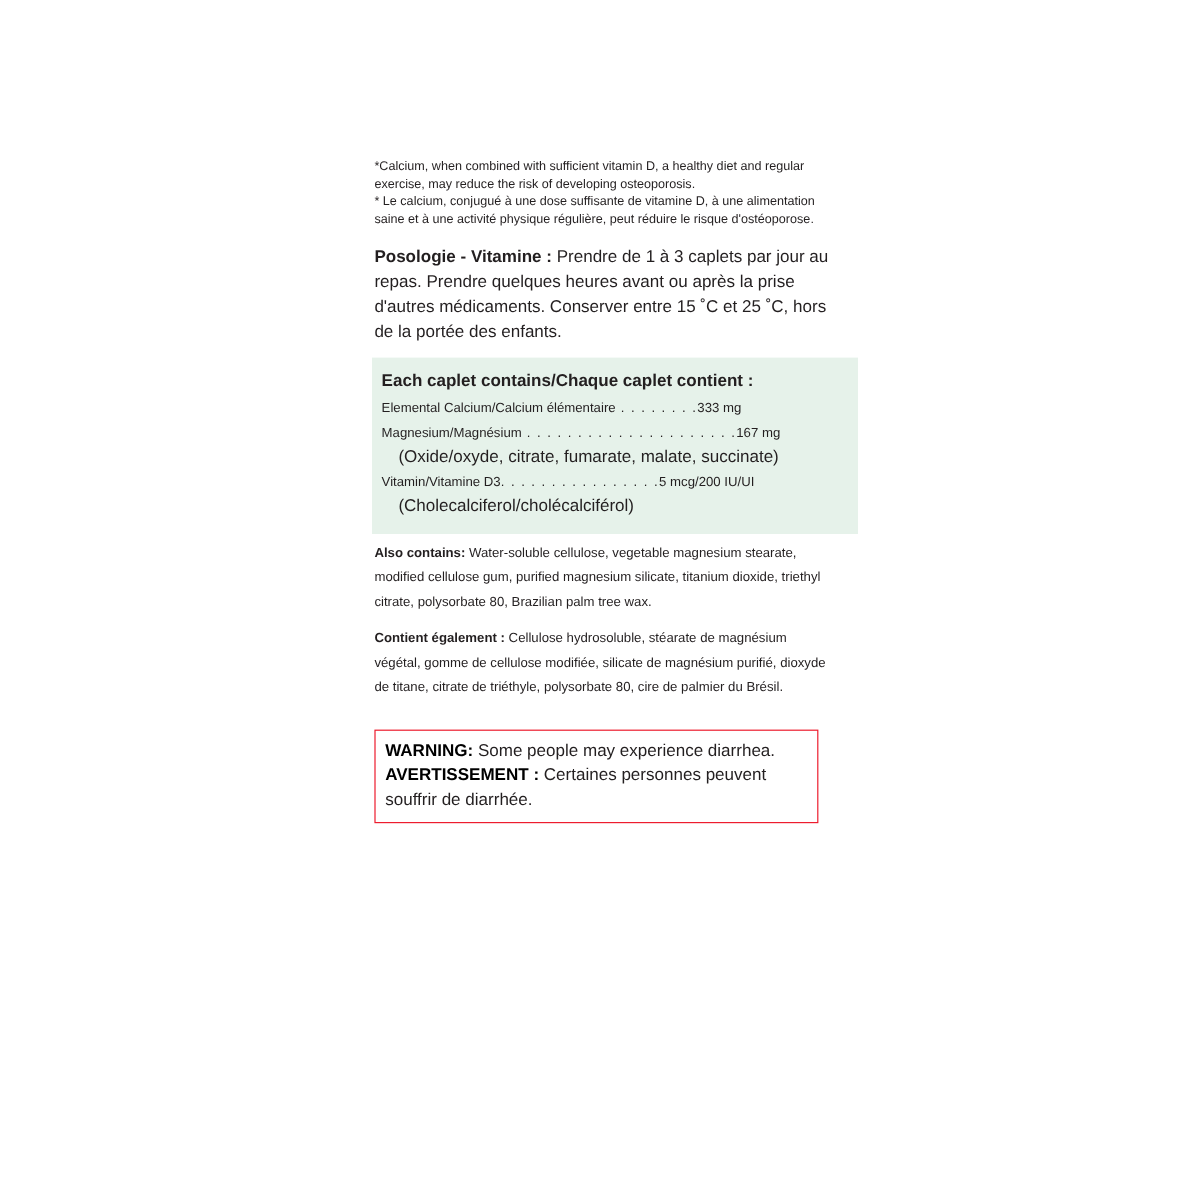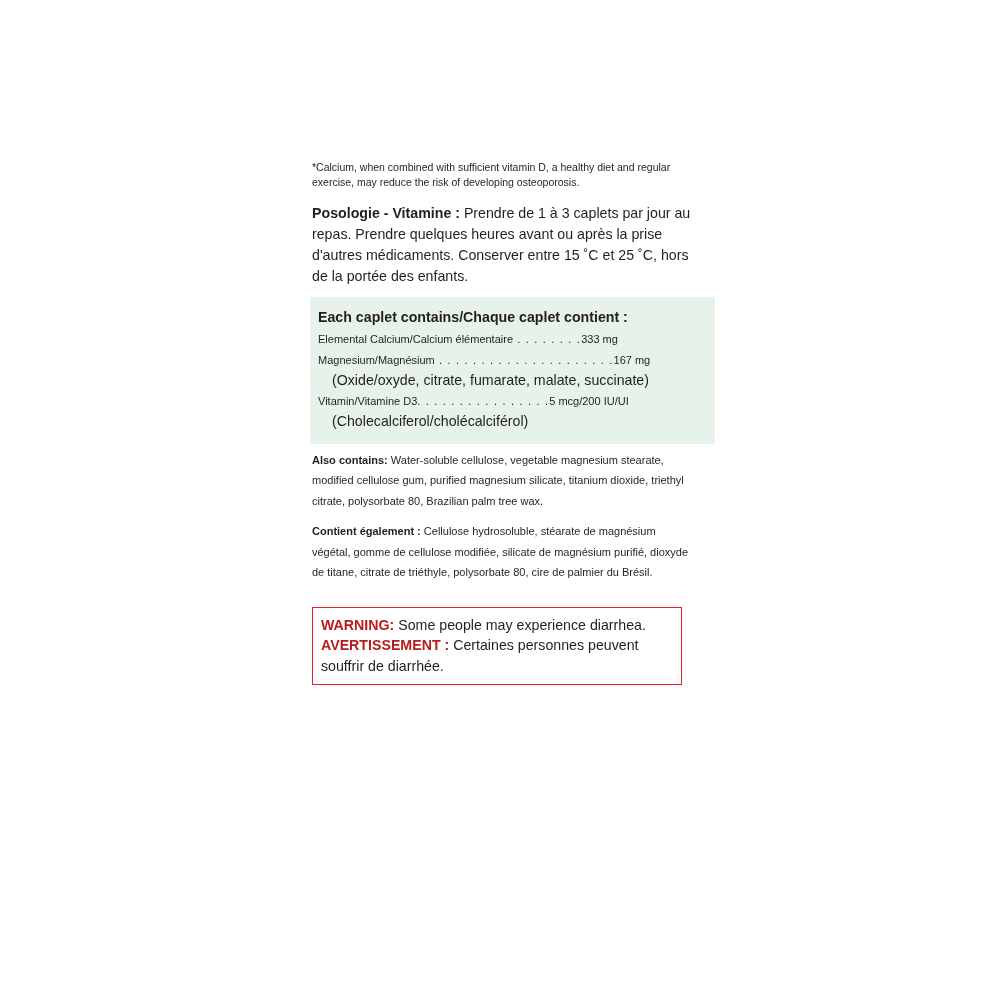--- a/index.html
+++ b/index.html
@@ -10,21 +10,21 @@
     width: 1000px;
     height: 1000px;
     background: #ffffff;
     font-family: "Liberation Sans", sans-serif;
     color: #231f20;
     -webkit-font-smoothing: antialiased;
   }
   .label-panel {
     position: absolute;
     left: 312px;
-    top: 160px;
+    top: 132px;
     width: 380px;
   }
   .fine-print {
     font-size: 10.5px;
     line-height: 14.5px;
     color: #231f20;
     margin: 0 0 14px 0;
   }
   .fine-print p {
     margin: 0;
@@ -76,31 +76,32 @@
     padding: 7px 8px 8px 8px;
     margin-top: 24px;
     width: 370px;
     box-sizing: border-box;
   }
   .warning-box .wline {
     font-size: 14.2px;
     line-height: 20.5px;
   }
   .warn-label {
-    color: #b91c1c;
+    color: #000000;
     font-weight: bold;
   }
 </style>
 </head>
 <body>
 
 <div class="label-panel">
 
   <div class="fine-print">
     <p>*Calcium, when combined with sufficient vitamin D, a healthy diet and regular exercise, may reduce the risk of developing osteoporosis.</p>
+    <p>* Le calcium, conjugué à une dose suffisante de vitamine D, à une alimentation saine et à une activité physique régulière, peut réduire le risque d'ostéoporose.</p>
   </div>
 
 
   <div class="block">
     <strong>Posologie - Vitamine :</strong><span> Prendre de 1 à 3 caplets par jour au repas. Prendre quelques heures avant ou après la prise d'autres médicaments. Conserver entre 15 ˚C et 25 ˚C, hors de la portée des enfants.</span>
   </div>
 
   <div class="supplement-box">
     <div class="sb-title">Each caplet contains/Chaque caplet contient :</div>
 

